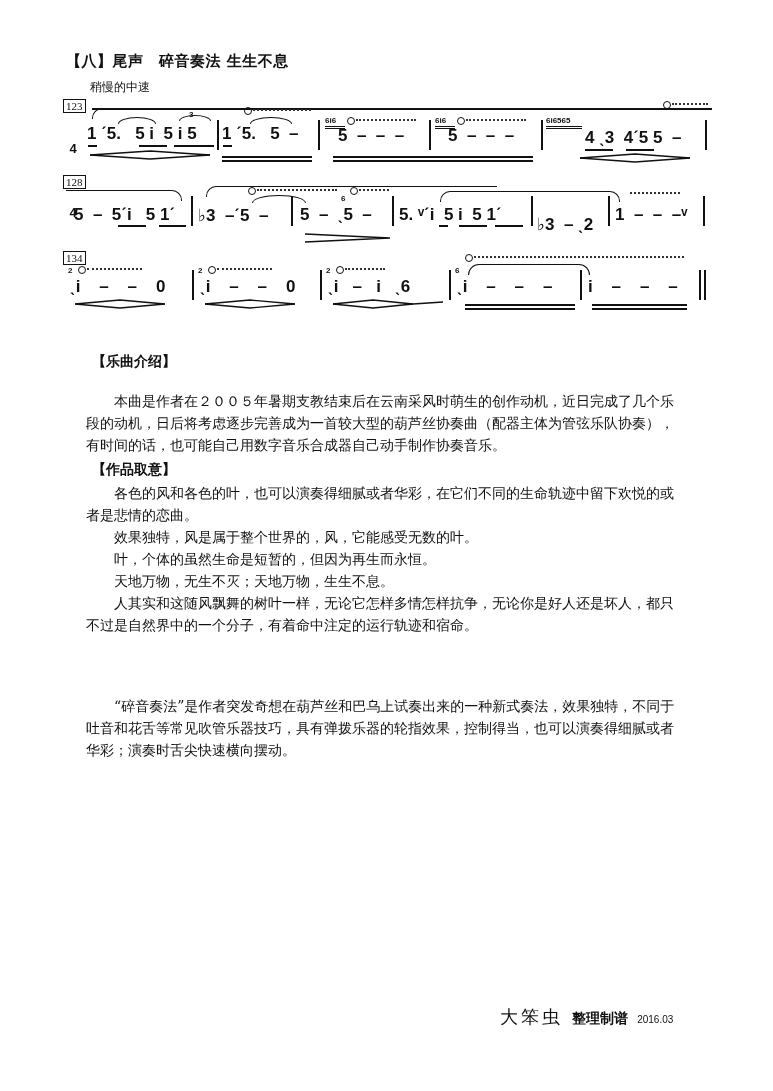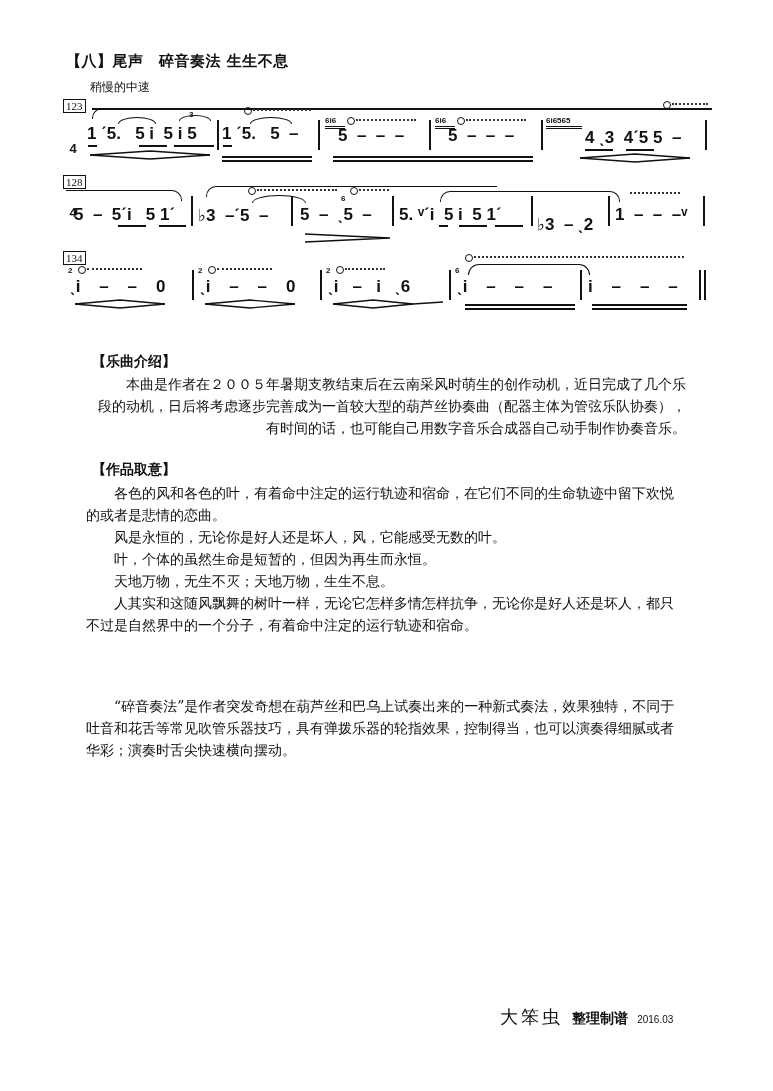--- a/index.html
+++ b/index.html
@@ -183,27 +183,27 @@
 
   <div class="abs note" style="left:588px; top:277px;">i&nbsp;&nbsp;&nbsp;&nbsp;–&nbsp;&nbsp;&nbsp;&nbsp;–&nbsp;&nbsp;&nbsp;&nbsp;–</div>
   <div class="abs line" style="left:592px; top:304px; width:95px;"></div>
   <div class="abs line" style="left:592px; top:308px; width:95px;"></div>
   <div class="abs dbl" style="left:699px; top:270px; height:30px;"></div>
   <div class="abs dbl" style="left:704px; top:270px; height:30px;"></div>
 </div>
 
 <div class="abs" style="left:86px; top:353px;">
   <div class="section-head">【乐曲介绍】</div>
-  <div class="para indent" style="margin-top:2px;text-align:right;">本曲是作者在２００５年暑期支教结束后在云南采风时萌生的创作动机，近日完成了几个乐段的动机，日后将考虑逐步完善成为一首较大型的葫芦丝协奏曲（配器主体为管弦乐队协奏），有时间的话，也可能自己用数字音乐合成器自己动手制作协奏音乐。</div>
+  <div class="para indent" style="margin-top:19px;">本曲是作者在２００５年暑期支教结束后在云南采风时萌生的创作动机，近日完成了几个乐段的动机，日后将考虑逐步完善成为一首较大型的葫芦丝协奏曲（配器主体为管弦乐队协奏），有时间的话，也可能自己用数字音乐合成器自己动手制作协奏音乐。</div>
 </div>
 
 <div class="abs" style="left:86px; top:461px;">
   <div class="section-head">【作品取意】</div>
-  <div class="para indent" style="margin-top:3px;">各色的风和各色的叶，有着命中注定的运行轨迹和宿命，在它们不同的生命轨迹中留下欢悦的或者是悲情的恋曲。</div>
-  <div class="para indent">风是永恒的，无论你是好人还是坏人，风，它能感受无数的叶。</div>
+  <div class="para indent" style="margin-top:3px;">各色的风和各色的叶，也可以演奏得细腻或者华彩，在它们不同的生命轨迹中留下欢悦的或者是悲情的恋曲。</div>
+  <div class="para indent">效果独特，风是属于整个世界的，风，它能感受无数的叶。</div>
   <div class="para indent">叶，个体的虽然生命是短暂的，但因为再生而永恒。</div>
   <div class="para indent">天地万物，无生不灭；天地万物，生生不息。</div>
   <div class="para indent">人其实和这随风飘舞的树叶一样，无论它怎样多情怎样抗争，无论你是好人还是坏人，都只不过是自然界中的一个分子，有着命中注定的运行轨迹和宿命。</div>
 </div>
 
 <div class="abs" style="left:86px; top:692px;">
   <div class="para indent" style="margin-top:3px;">“碎音奏法”是作者突发奇想在葫芦丝和巴乌上试奏出来的一种新式奏法，效果独特，不同于吐音和花舌等常见吹管乐器技巧，具有弹拨乐器的轮指效果，控制得当，也可以演奏得细腻或者华彩；演奏时舌尖快速横向摆动。</div>
 </div>
 
 <div class="abs" style="left:86px; top:797px;">

